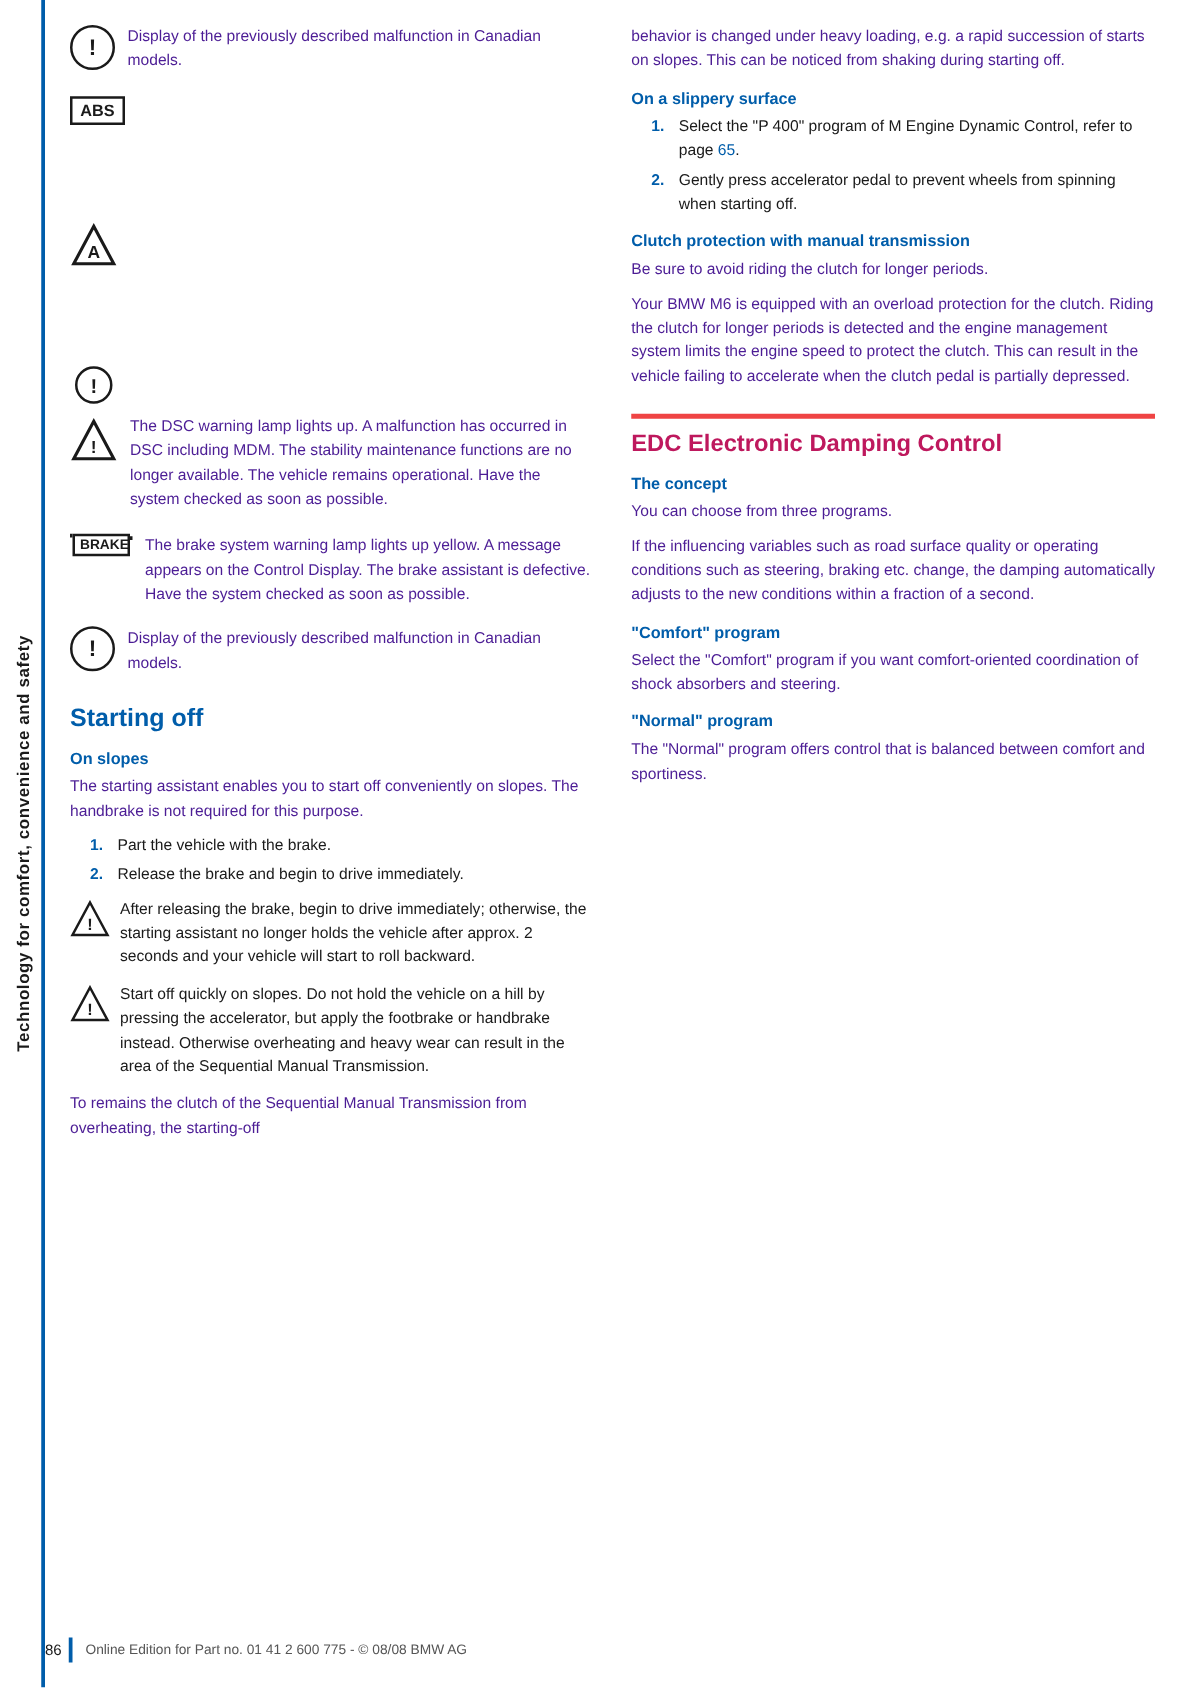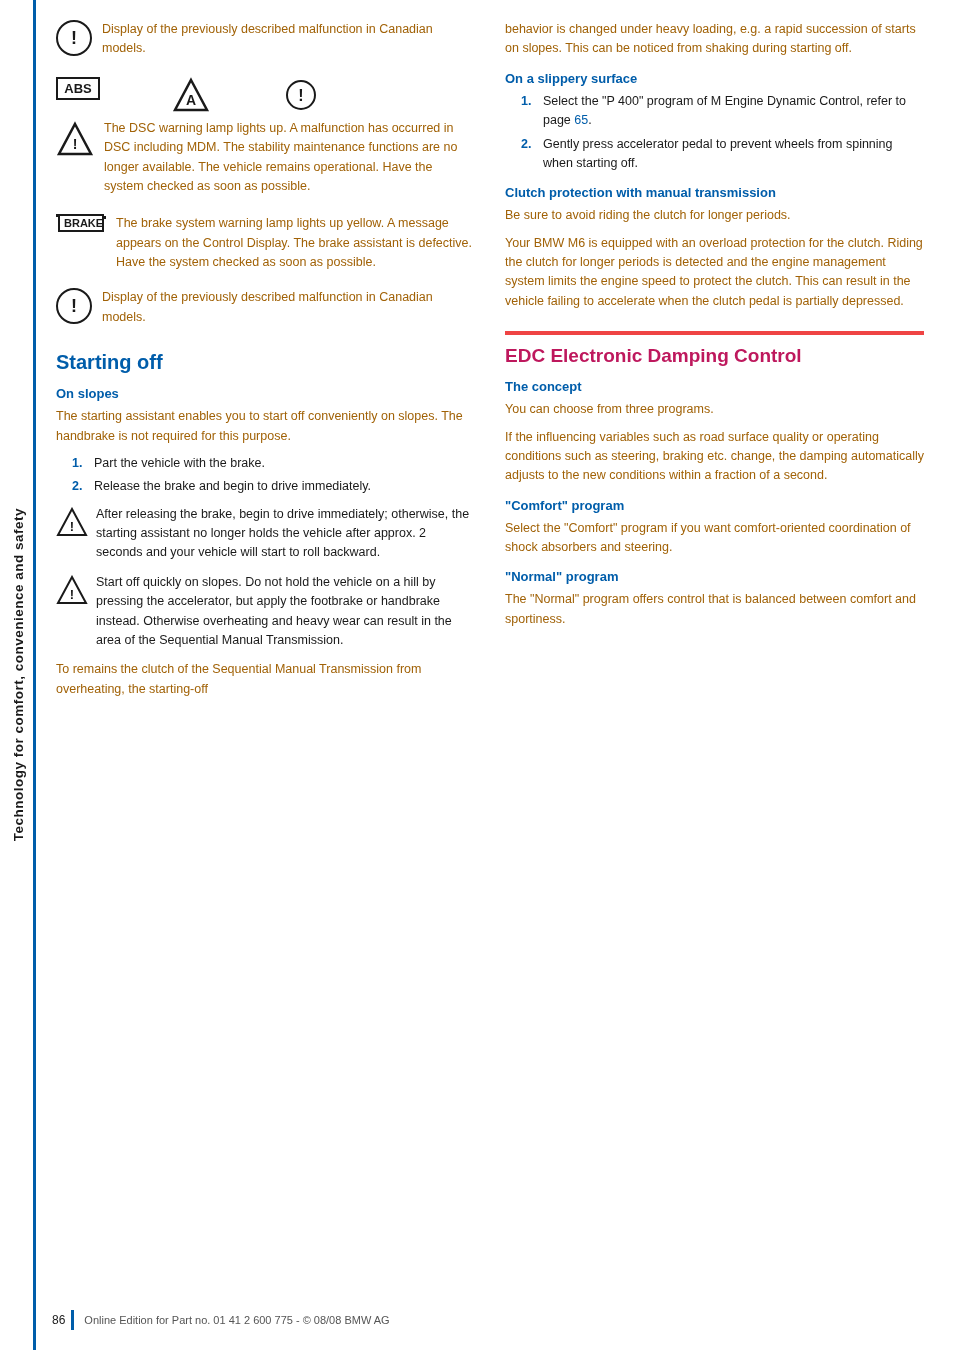--- a/index.html
+++ b/index.html
@@ -148,21 +148,21 @@
       font-weight: bold;
       color: #005daa;
       margin-bottom: 6px;
       margin-top: 12px;
     }
 
     .body-text {
       font-size: 12.5px;
       line-height: 1.55;
       margin-bottom: 8px;
-      color: #a16207;
+      color: #4c1d95;
     }
 
     .numbered-list {
       margin-left: 16px;
       margin-bottom: 8px;
     }
 
     .numbered-list li {
       font-size: 12.5px;
       line-height: 1.55;
@@ -192,21 +192,21 @@
 
     .warning-text {
       font-size: 12.5px;
       line-height: 1.55;
     }
 
     
     .page-footer {
       position: absolute;
       bottom: 20px;
-      left: 16px;
+      left: 0;
       right: 0;
       display: flex;
       align-items: center;
       gap: 0;
     }
 
     .page-number {
       font-size: 12px;
       color: #1a1a1a;
       padding-left: 36px;
@@ -235,21 +235,21 @@
       font-weight: bold;
       color: #be185d;
       margin-bottom: 8px;
       margin-top: 20px;
       border-top: 4px solid #ef4444;
       padding-top: 10px;
     }
 
     .icons-group {
       display: flex;
-      flex-direction: row;
+      flex-direction: column;
       align-items: flex-start;
       margin-bottom: 6px;
       gap: 36px;
     }
 
   </style>
 </head>
 <body>
 
 <div class="page-container">

